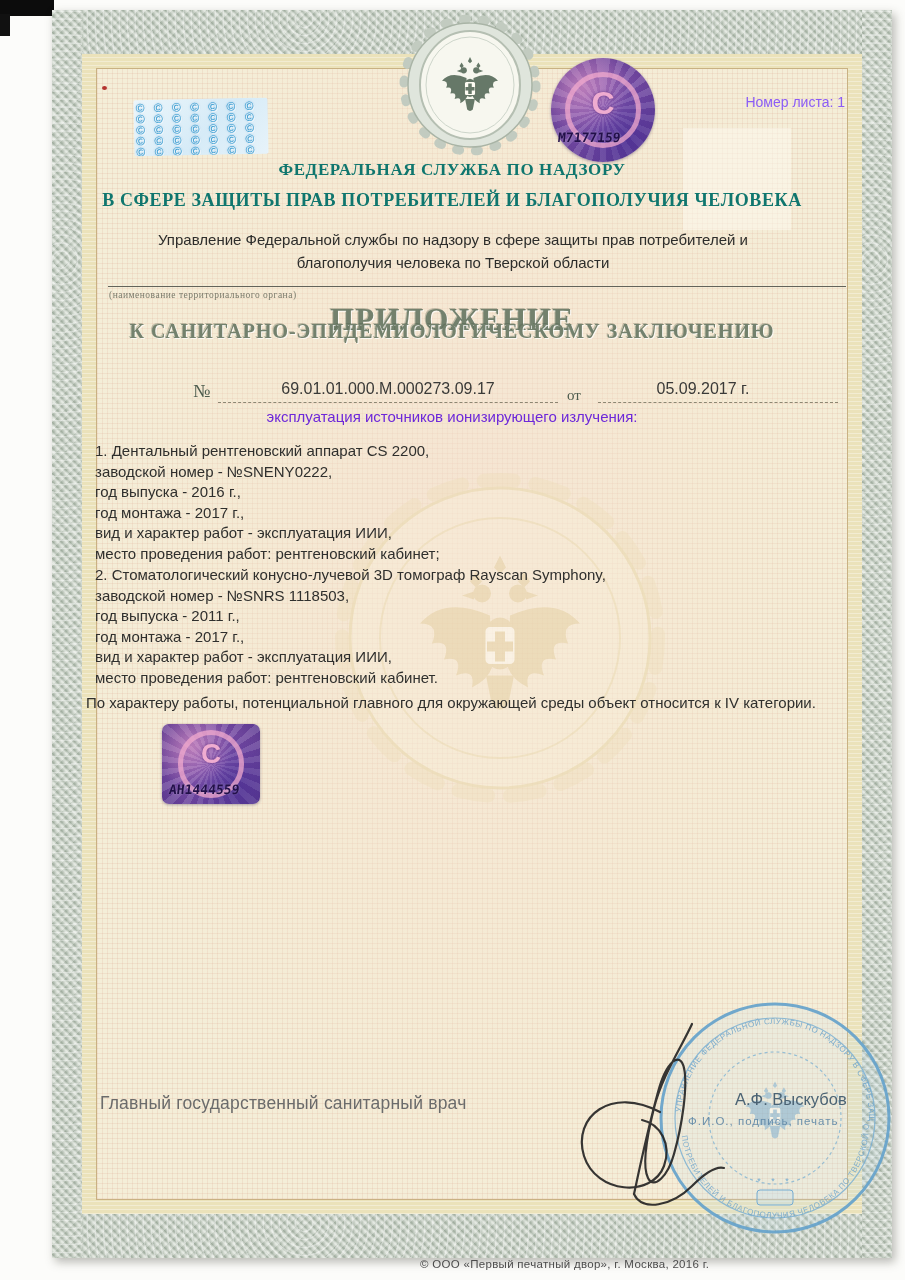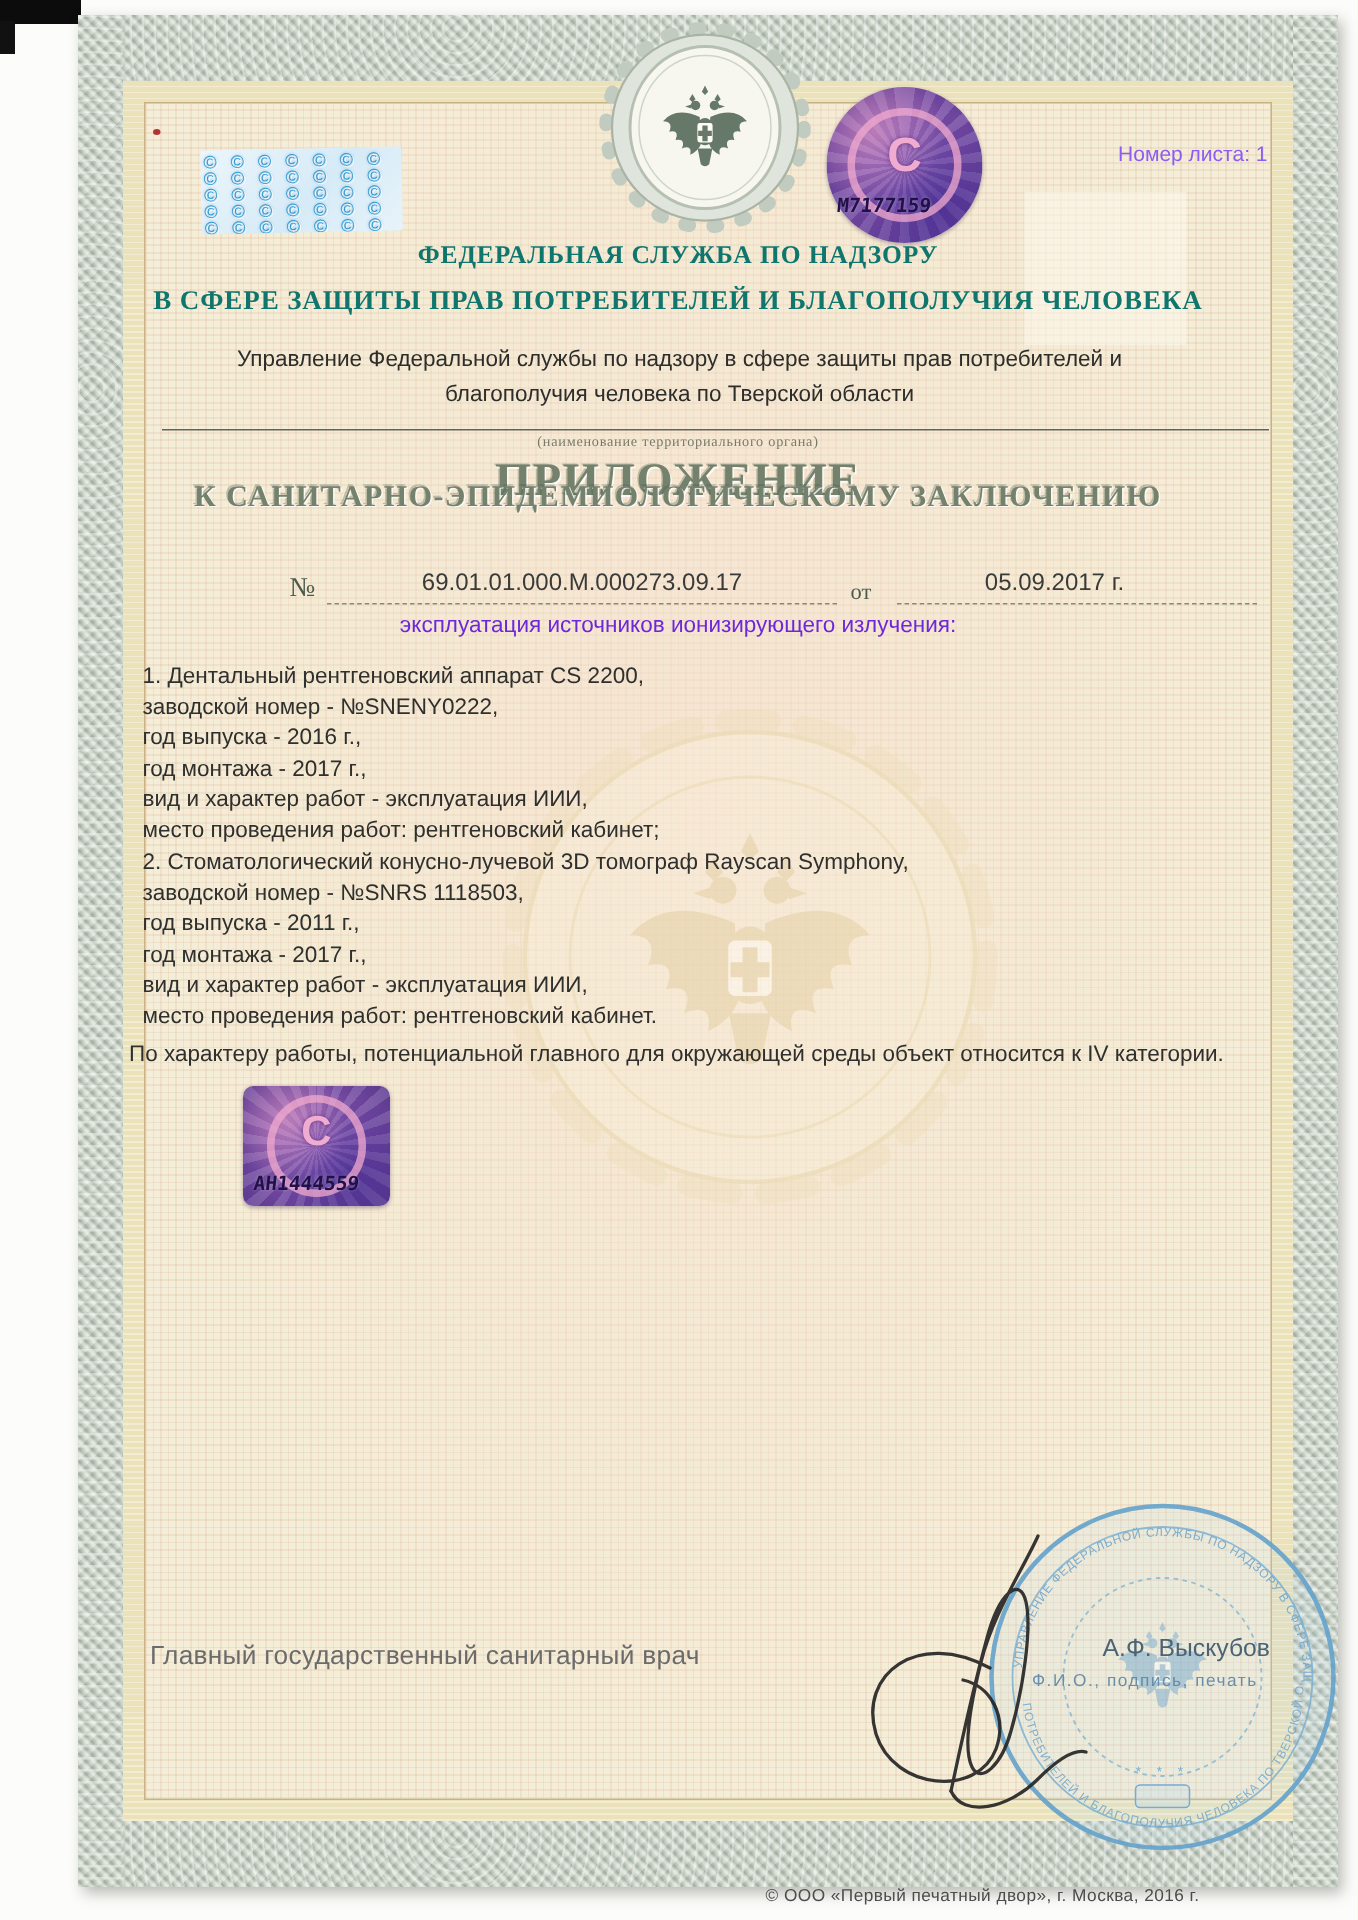--- a/index.html
+++ b/index.html
@@ -33,21 +33,21 @@
        repeating-linear-gradient(90deg, rgba(208,130,110,.13) 0 1px, transparent 1px 5px);}
 
   
   .sheet-number{left:645px;top:94px;width:200px;font-size:14px;color:#8b5cf6;text-align:right;}
   .agency{left:96px;width:712px;text-align:center;font-family:"Liberation Serif",serif;font-weight:bold;
           color:#0f766e;letter-spacing:.6px;}
   .agency1{top:160px;font-size:17px;}
   .agency2{top:190px;font-size:18px;}
   .org{left:132px;top:228px;width:642px;text-align:center;font-size:15px;color:#2d2d2b;line-height:23px;}
   .rule{left:108px;top:286px;width:738px;border-top:1px solid #63635a;height:0;}
-  .rule-caption{left:96px;top:290px;width:712px;text-align:center;font-family:"Liberation Serif",serif;
+  .rule-caption{left:109px;top:290px;width:712px;text-align:left;font-family:"Liberation Serif",serif;
           font-size:9.5px;color:#79796a;letter-spacing:.5px;}
   .doc-title{left:96px;width:712px;text-align:center;font-family:"Liberation Serif",serif;font-weight:bold;
           color:#73816d;text-shadow:1px 1px 0 rgba(255,255,255,.75), -1px -1px 0 rgba(70,85,66,.3);letter-spacing:1px;}
   .doc-title1{top:302px;font-size:31px;}
   .doc-title2{top:320px;font-size:20px;text-align:center;}
 
   
   .num-label{left:193px;top:381px;font-family:"Liberation Serif",serif;font-size:18px;color:#4d5b4d;}
   .num-line1{left:218px;top:402px;width:340px;border-bottom:1px dashed rgba(115,110,90,.8);height:0;}
   .num-value{left:218px;top:380px;width:340px;text-align:center;font-size:16px;color:#3a3a38;}
@@ -93,21 +93,21 @@
 
   
   .signer{left:100px;width:600px;font-size:17.5px;color:#6b6b6b;letter-spacing:.2px;}
   .signer1{top:1093px;}
   .signer2{top:1120px;}
   .stamp{left:655px;top:998px;width:240px;height:240px;}
   .stamp-name{position:absolute;left:80px;top:92px;font-size:16.5px;color:#4b6374;}
   .stamp-caption{position:absolute;left:33px;top:117px;font-size:11.5px;color:#5d86a6;letter-spacing:1px;opacity:.9;}
   .signature{left:542px;top:1016px;width:190px;height:200px;}
 
-  .footer{left:420px;top:1258px;width:470px;text-align:center;font-size:11.5px;color:#4c4c4c;letter-spacing:.3px;}
+  .footer{left:420px;top:1258px;width:470px;text-align:left;font-size:11.5px;color:#4c4c4c;letter-spacing:.3px;}
 </style>
 </head>
 <body>
 
 <svg width="0" height="0" style="position:absolute">
   <symbol id="eagle" viewBox="0 0 100 100">
     <g fill="currentColor">
       <path d="M47,16 l3,-6 3,6 -3,3 z M35,23 l3,-5 3,5 -3,3 z M59,23 l3,-5 3,5 -3,3 z"></path>
       <circle cx="41" cy="29" r="4.5"></circle>
         <circle cx="59" cy="29" r="4.5"></circle>

